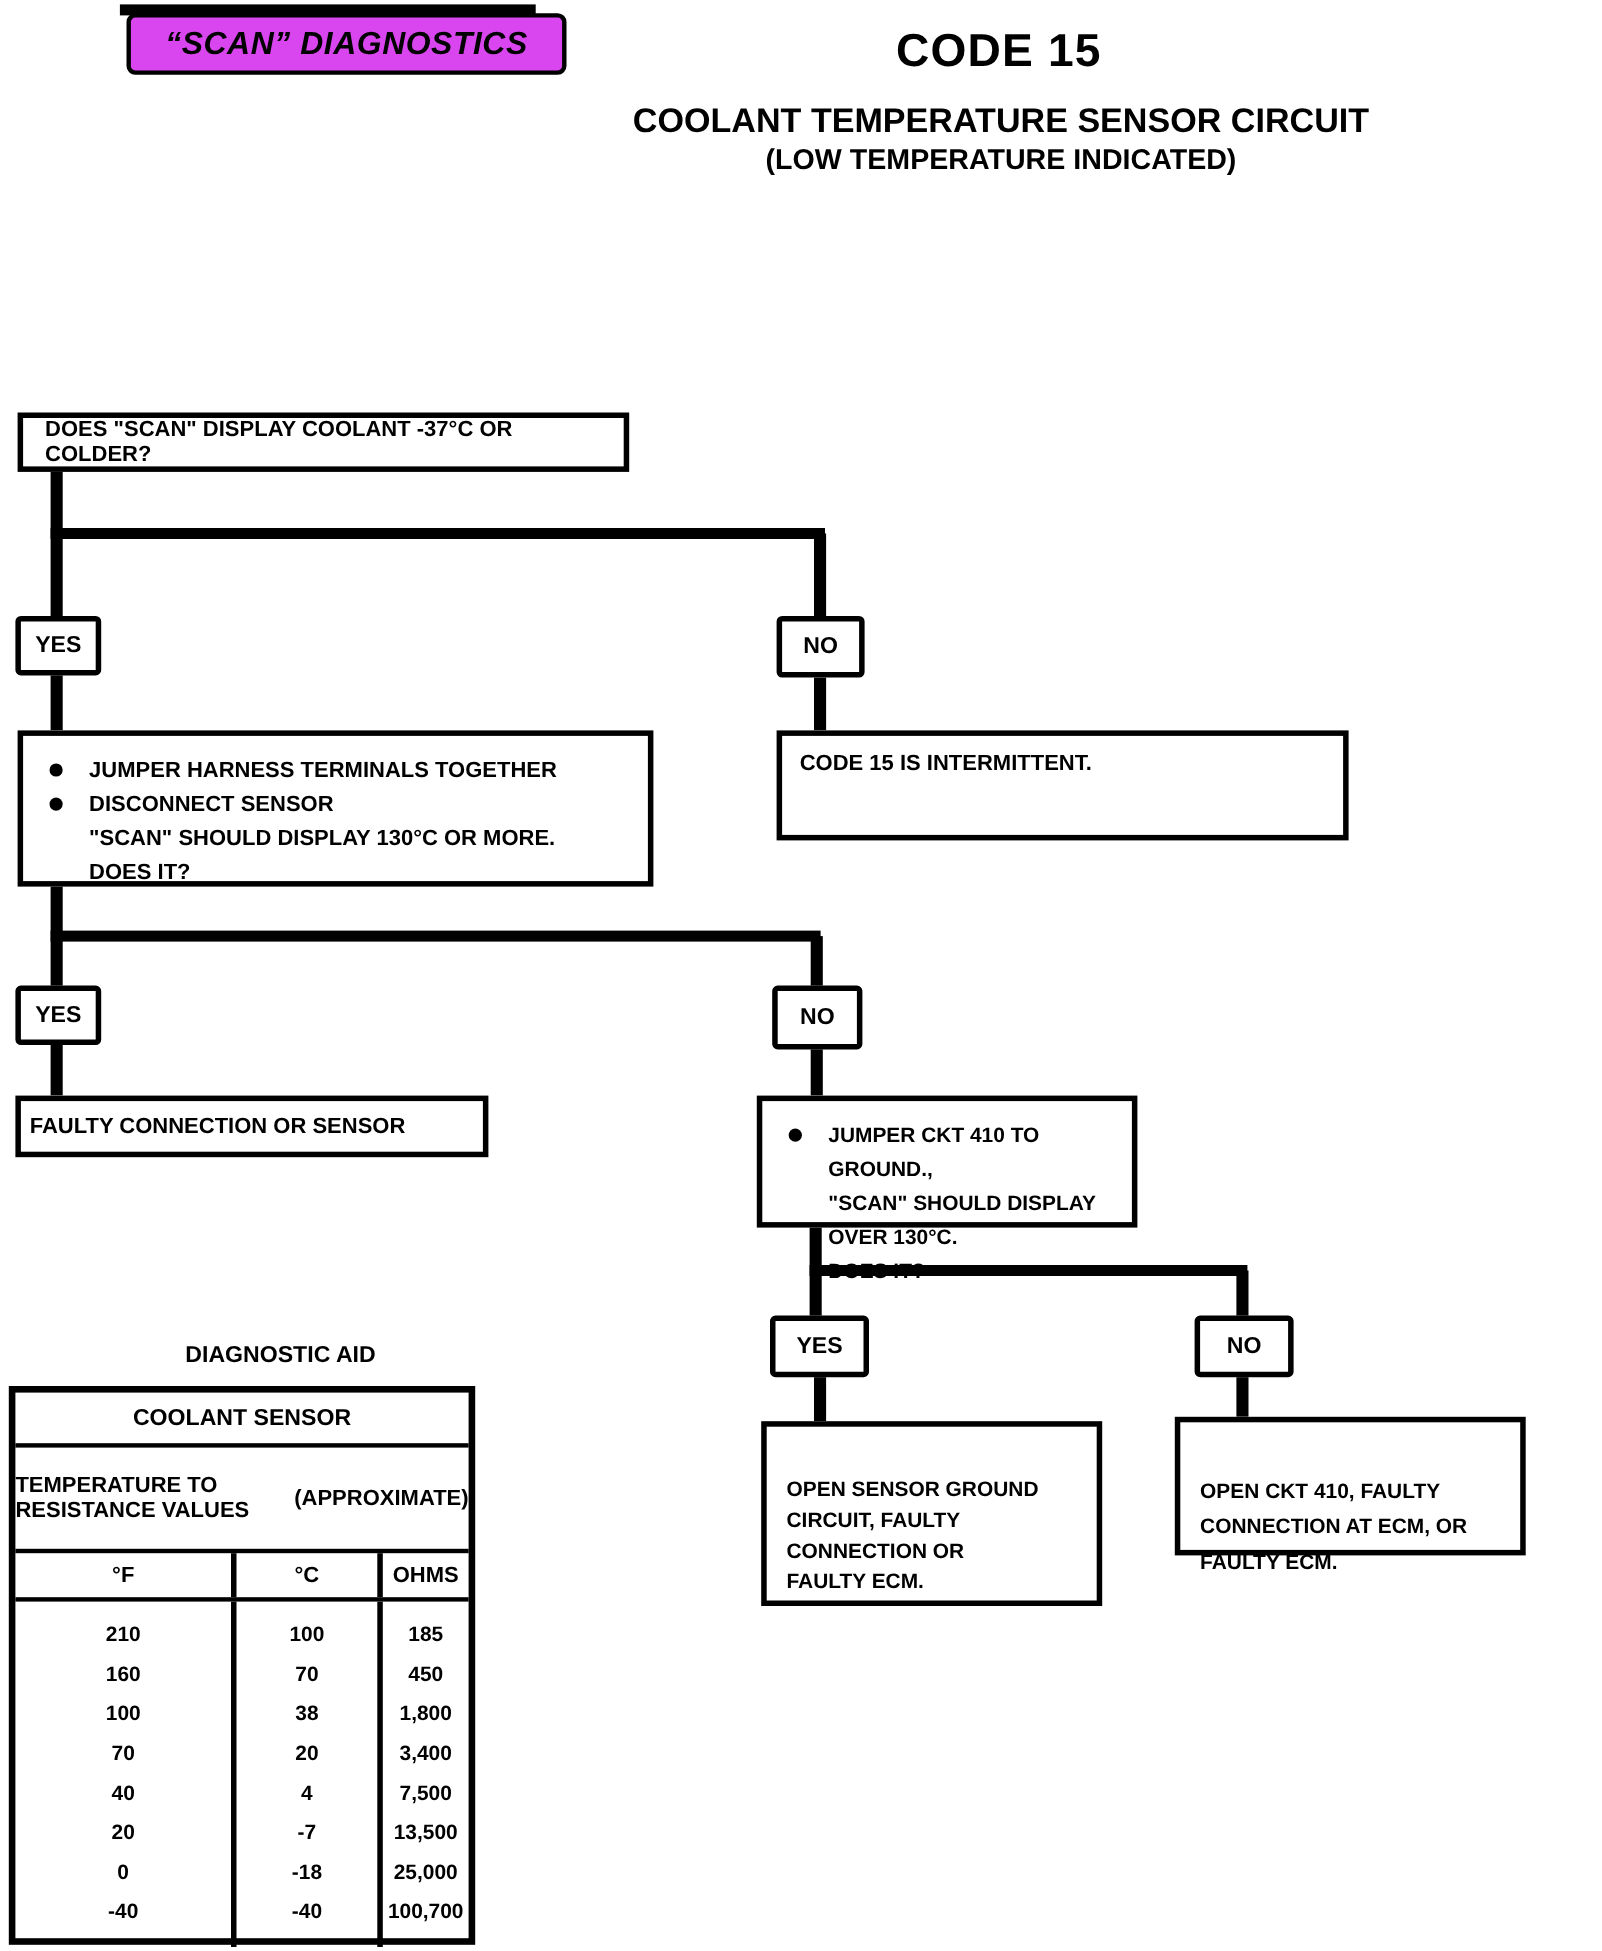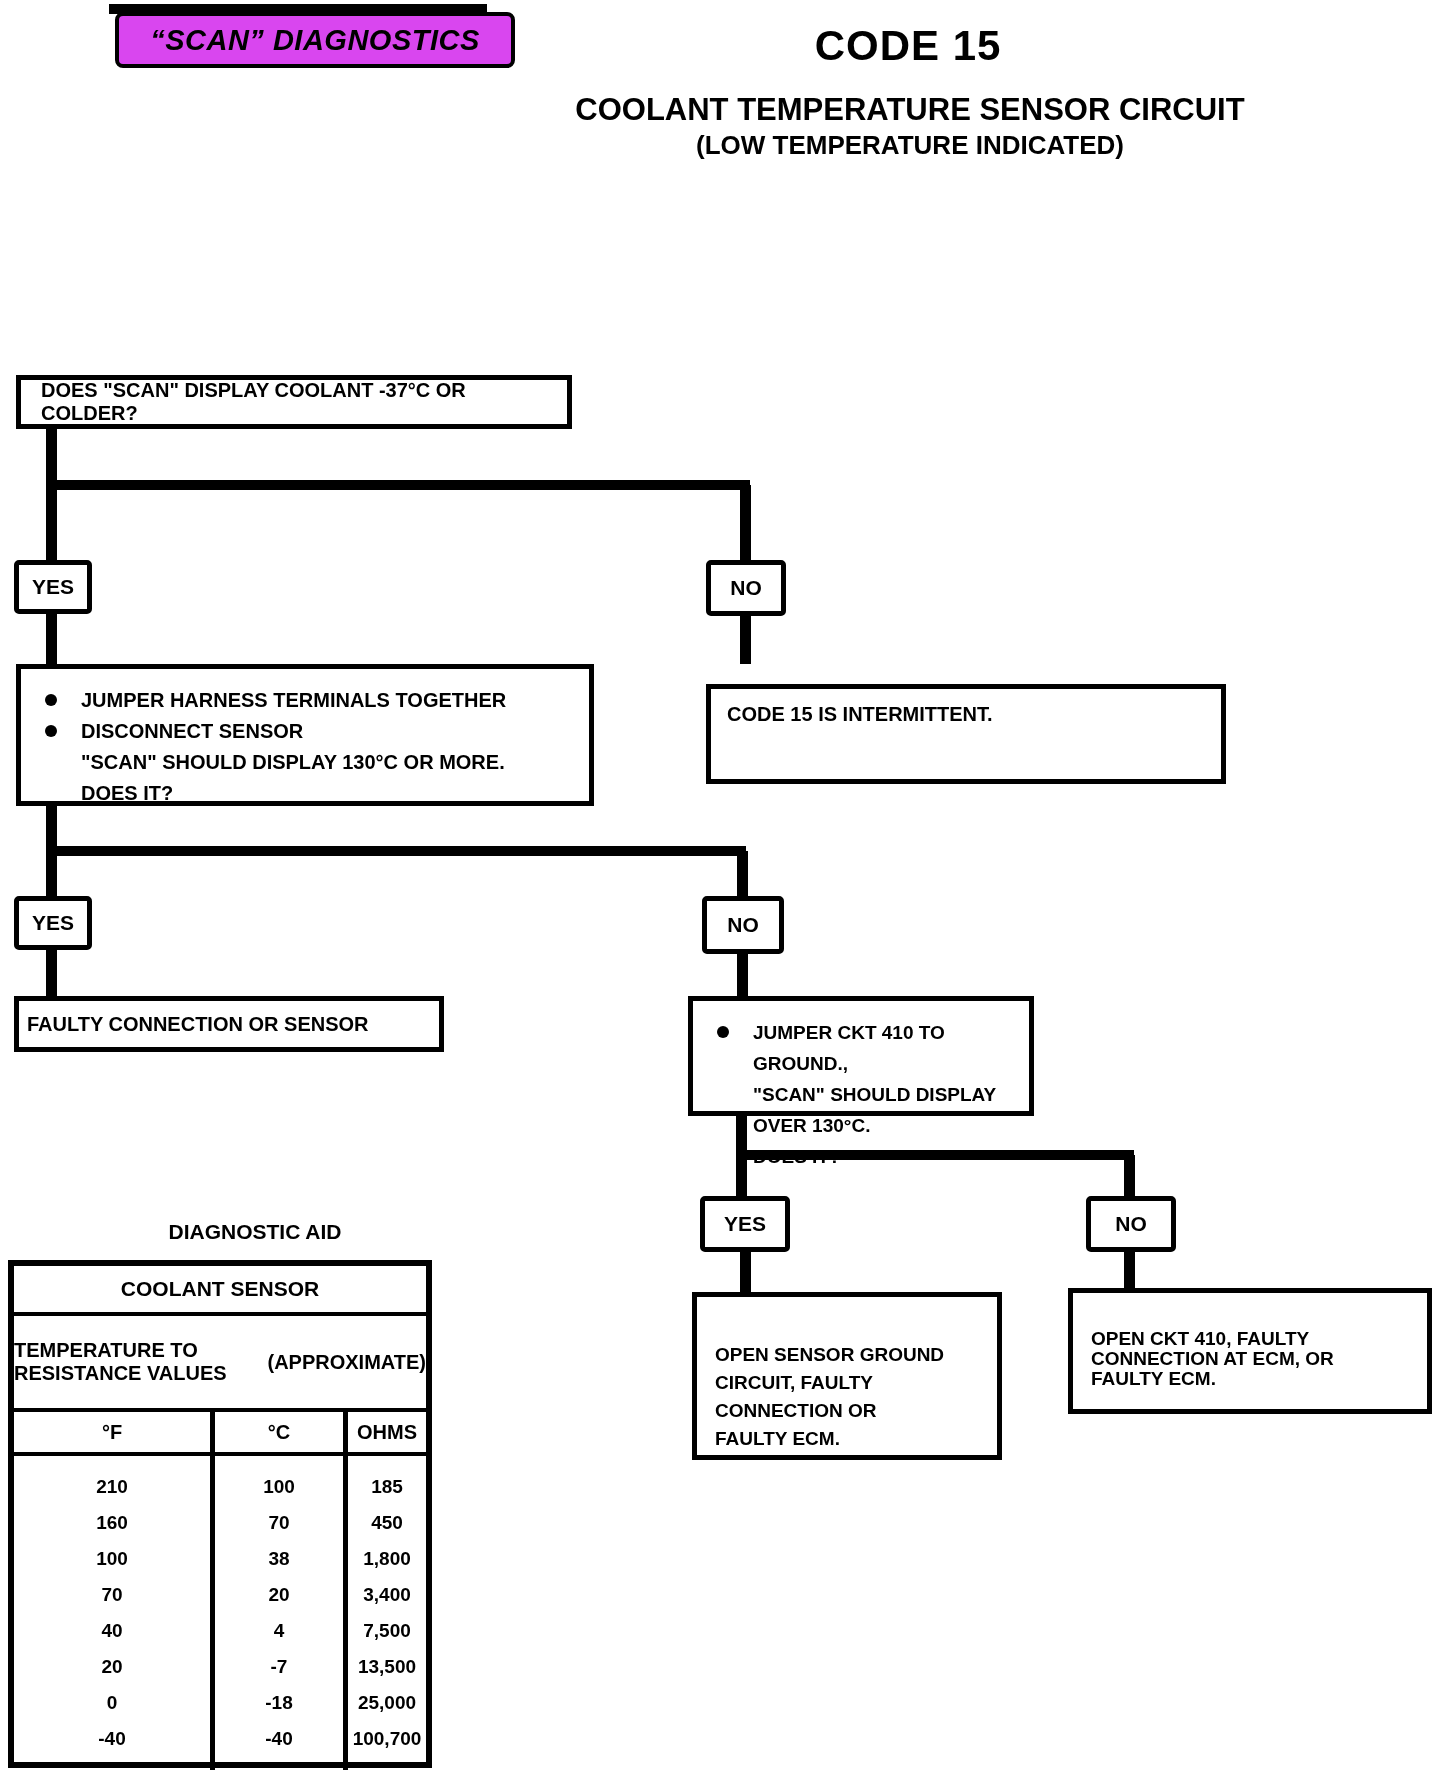--- a/index.html
+++ b/index.html
@@ -117,21 +117,21 @@
     <div class="bline">
       <span class="bcell"></span>
       <span>"SCAN" SHOULD DISPLAY 130°C OR MORE.</span>
     </div>
     <div class="bline">
       <span class="bcell"></span>
       <span>DOES IT?</span>
     </div>
   </div>
 
-  <div class="fbox note" style="left:706px;top:664px;width:520px;height:100px;margin-top:20px;">
+  <div class="fbox note" style="left:706px;top:664px;width:520px;height:100px;">
     <span>CODE 15 IS INTERMITTENT.</span>
   </div>
 
   <div class="ln" style="left:46px;top:806px;width:11px;height:90px;"></div>
   <div class="ln" style="left:46px;top:846px;width:700px;height:10px;"></div>
   <div class="ln" style="left:737px;top:851px;width:11px;height:45px;"></div>
 
   <div class="fbox tag" style="left:14px;top:896px;width:78px;height:54px;">
     <span>YES</span>
   </div>
@@ -176,21 +176,21 @@
 
   <div class="ln" style="left:740px;top:1252px;width:11px;height:40px;"></div>
   <div class="ln" style="left:1124px;top:1252px;width:11px;height:36px;"></div>
 
   <div class="fbox result" style="left:692px;top:1292px;width:310px;height:168px;">
     <span>OPEN SENSOR GROUND
 CIRCUIT, FAULTY
 CONNECTION OR
 FAULTY ECM.</span>
   </div>
-  <div class="fbox result" style="left:1068px;top:1288px;width:364px;height:126px;line-height:20px;">
+  <div class="fbox result" style="left:1068px;top:1288px;width:319px;height:126px;line-height:32px;">
     <span>OPEN CKT 410, FAULTY
 CONNECTION AT ECM, OR
 FAULTY ECM.</span>
   </div>
 
   <div class="aid-label">DIAGNOSTIC AID</div>
 
   <div class="aid-table">
     <div class="t-title">COOLANT SENSOR</div>
     <div class="t-sub">

